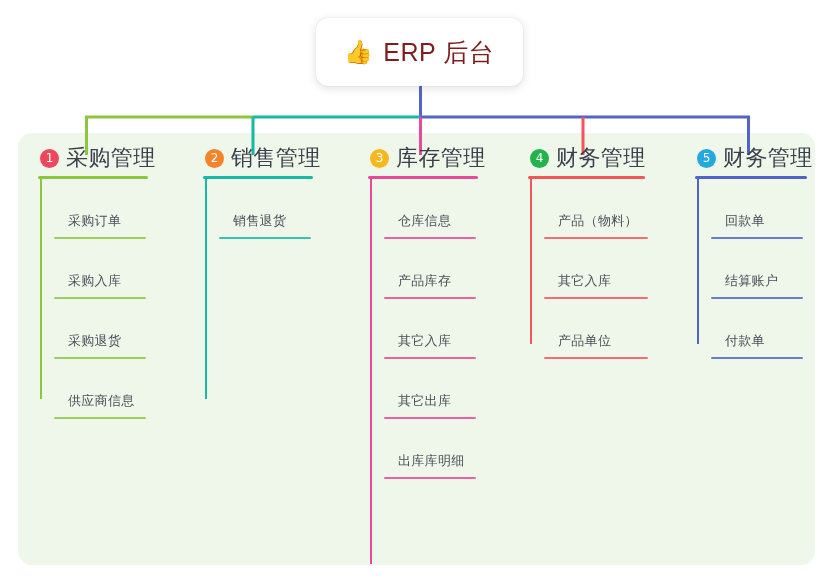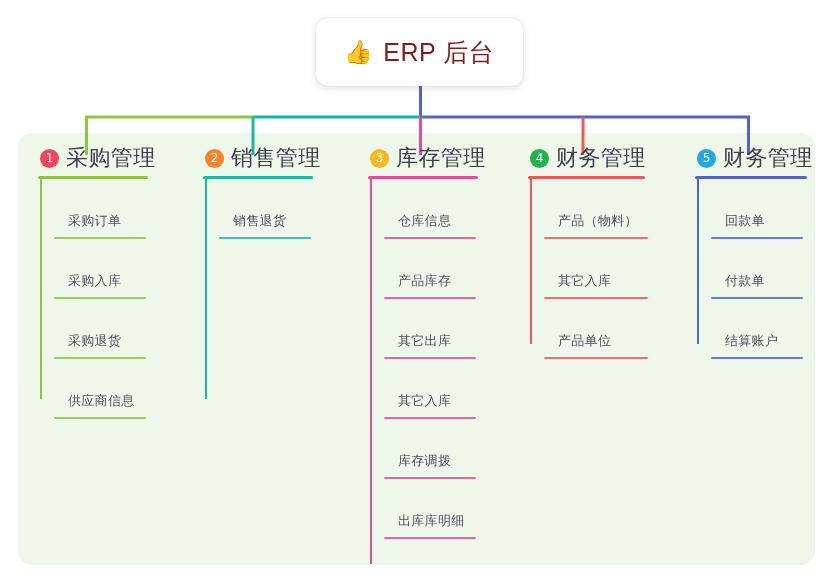--- a/index.html
+++ b/index.html
@@ -222,29 +222,25 @@
           <div class="spine" style="background: rgb(232, 74, 154); height: 385px;"></div>
           <div class="child">
             <span class="child-text">仓库信息</span>
             <div class="child-rule" style="background: rgb(232, 74, 154); opacity: 0.85; width: 92px;"></div>
           </div>
           <div class="child">
             <span class="child-text">产品库存</span>
             <div class="child-rule" style="background: rgb(232, 74, 154); opacity: 0.85; width: 92px;"></div>
           </div>
           <div class="child">
+            <span class="child-text">其它入库</span>
+            <div class="child-rule" style="background: rgb(232, 74, 154); opacity: 0.85; width: 92px;"></div>
+          </div>
+          <div class="child">
             <span class="child-text">其它出库</span>
-            <div class="child-rule" style="background: rgb(232, 74, 154); opacity: 0.85; width: 92px;"></div>
-          </div>
-          <div class="child">
-            <span class="child-text">其它入库</span>
-            <div class="child-rule" style="background: rgb(232, 74, 154); opacity: 0.85; width: 92px;"></div>
-          </div>
-          <div class="child">
-            <span class="child-text">库存调拨</span>
             <div class="child-rule" style="background: rgb(232, 74, 154); opacity: 0.85; width: 92px;"></div>
           </div>
           <div class="child">
             <span class="child-text">出库库明细</span>
             <div class="child-rule" style="background: rgb(232, 74, 154); opacity: 0.85; width: 92px;"></div>
           </div>
         </div>
       </div>
       <div class="branch" style="left: 528px;">
         <div class="branch-head">
@@ -274,24 +270,24 @@
           <span class="branch-label">财务管理</span>
         </div>
         <div class="branch-rule" style="background: rgb(82, 100, 200); width: 112px;"></div>
         <div class="children">
           <div class="spine" style="background: rgb(82, 100, 200); height: 165px;"></div>
           <div class="child">
             <span class="child-text">回款单</span>
             <div class="child-rule" style="background: rgb(82, 100, 200); opacity: 0.85; width: 92px;"></div>
           </div>
           <div class="child">
+            <span class="child-text">结算账户</span>
+            <div class="child-rule" style="background: rgb(82, 100, 200); opacity: 0.85; width: 92px;"></div>
+          </div>
+          <div class="child">
             <span class="child-text">付款单</span>
             <div class="child-rule" style="background: rgb(82, 100, 200); opacity: 0.85; width: 92px;"></div>
           </div>
-          <div class="child">
-            <span class="child-text">结算账户</span>
-            <div class="child-rule" style="background: rgb(82, 100, 200); opacity: 0.85; width: 92px;"></div>
-          </div>
         </div>
       </div>
     </div>
 
 </div>
 
 </body></html>

